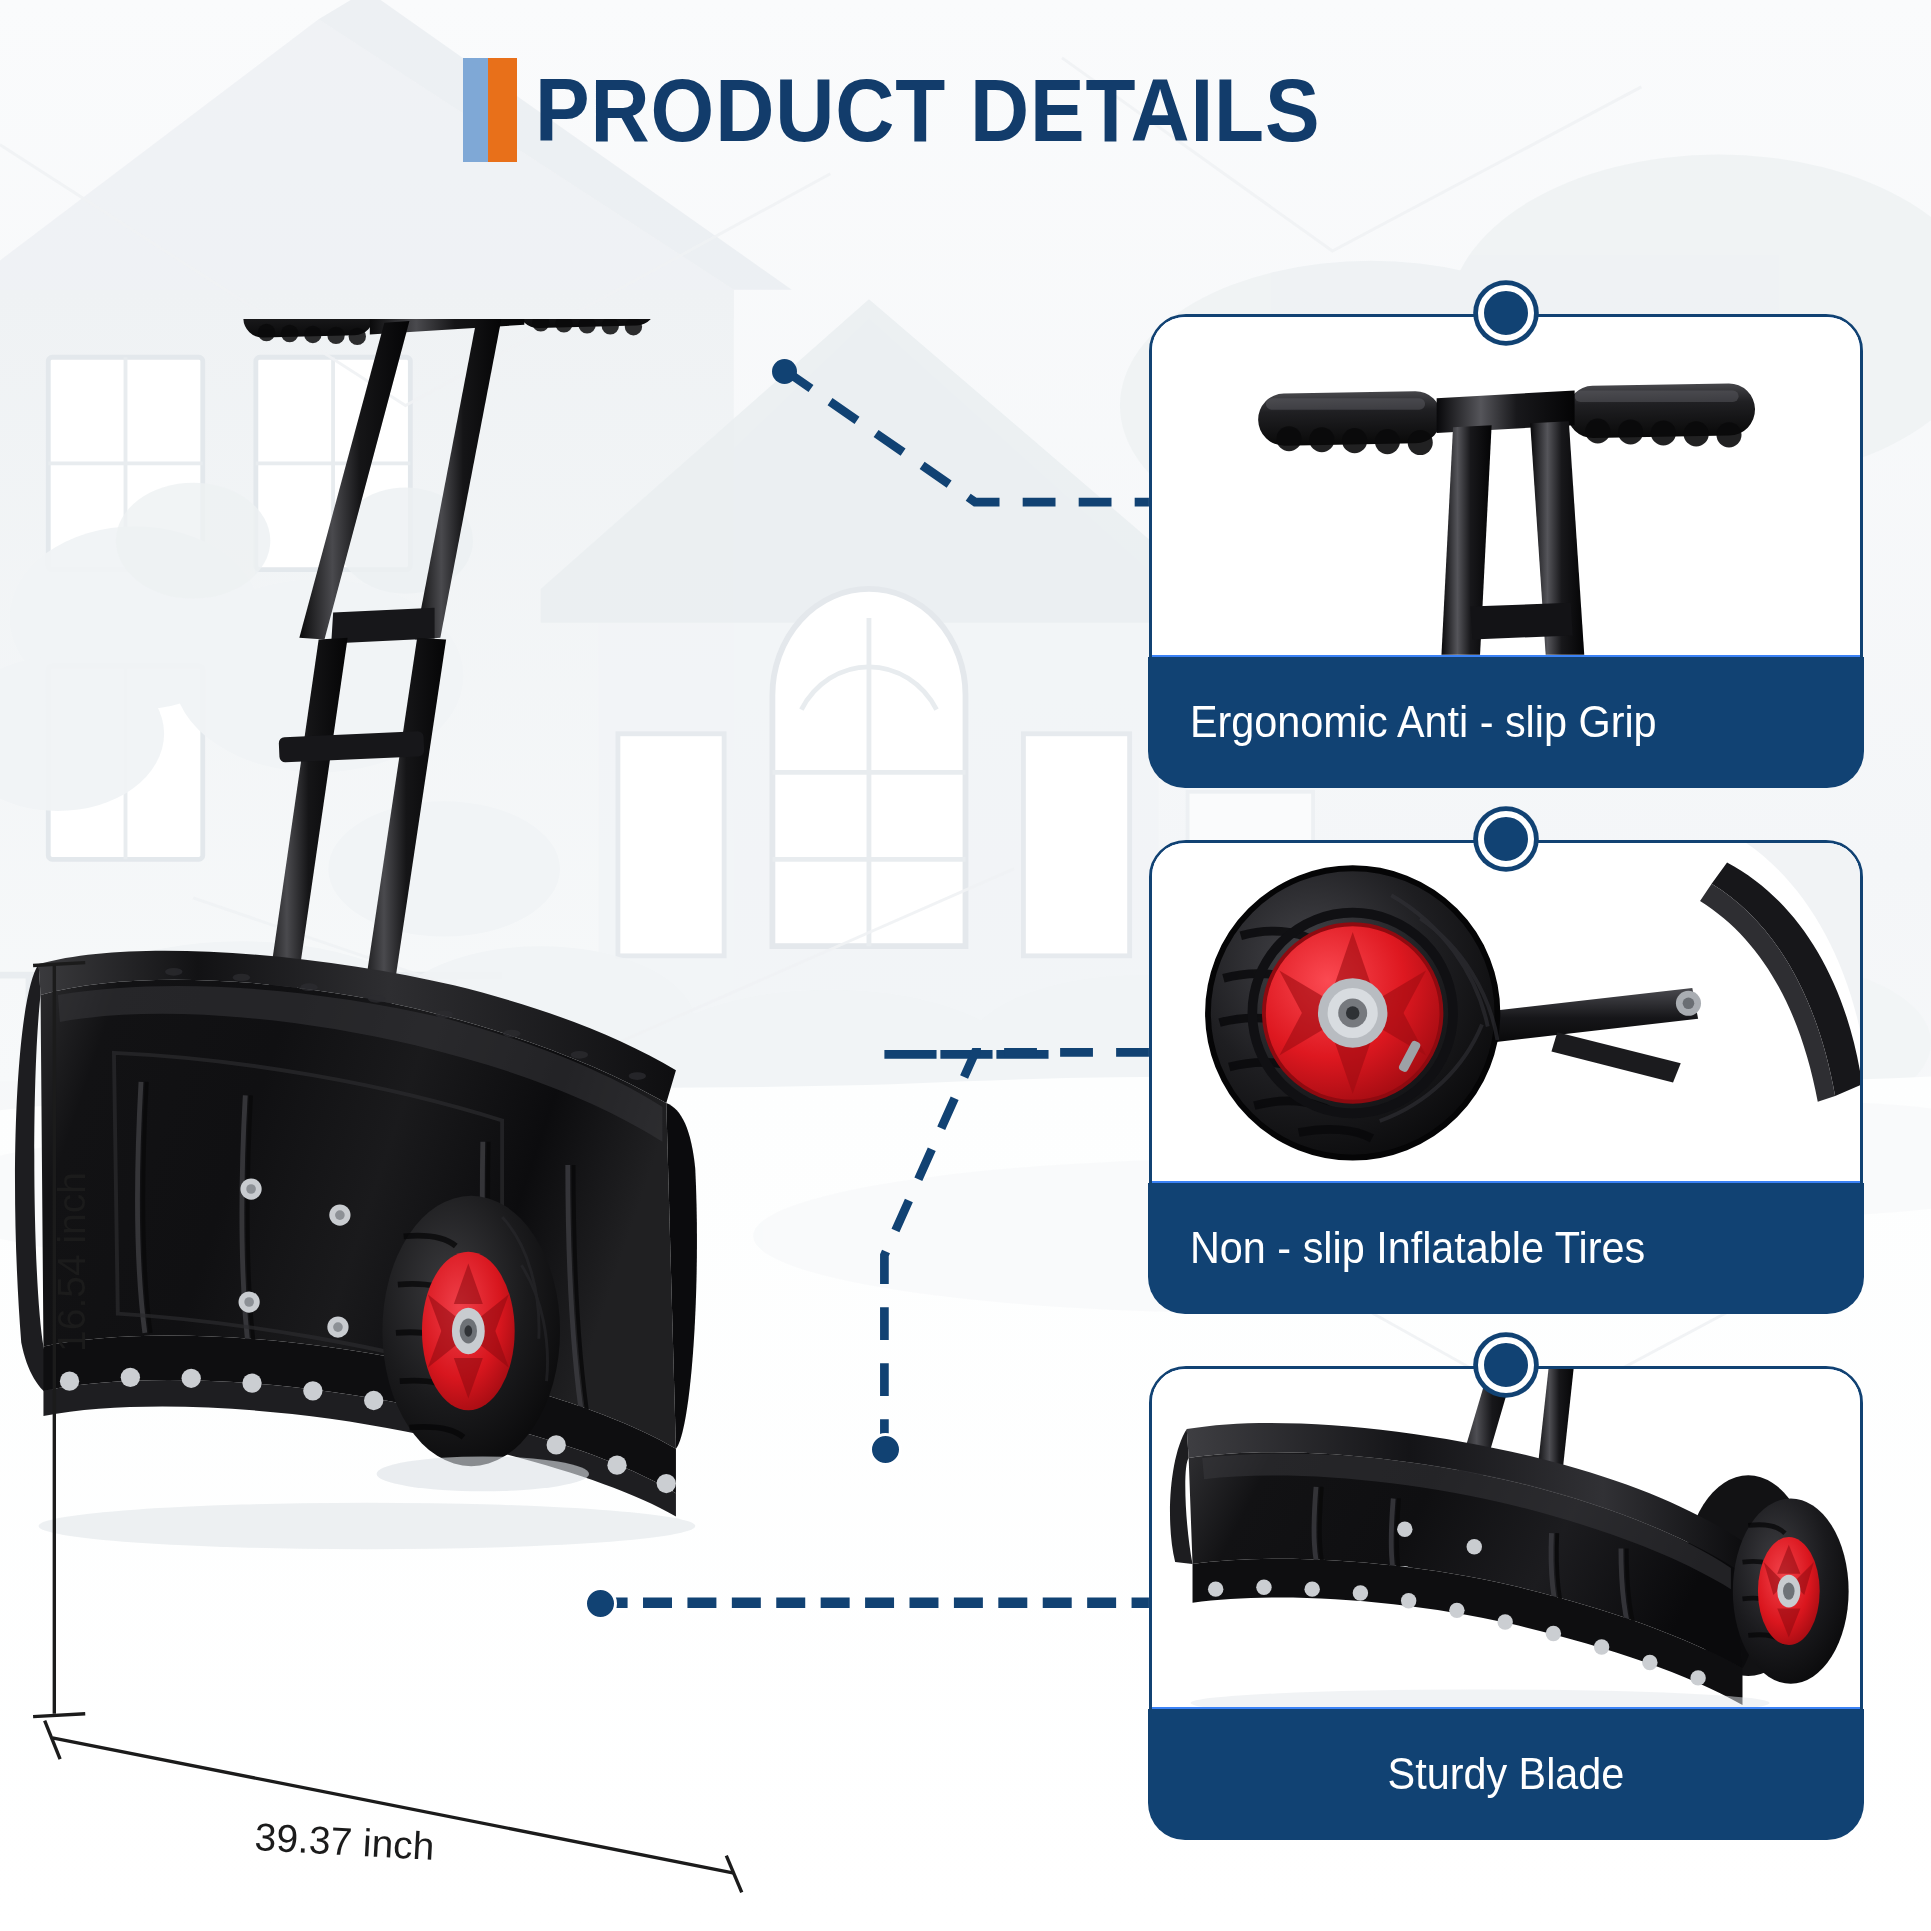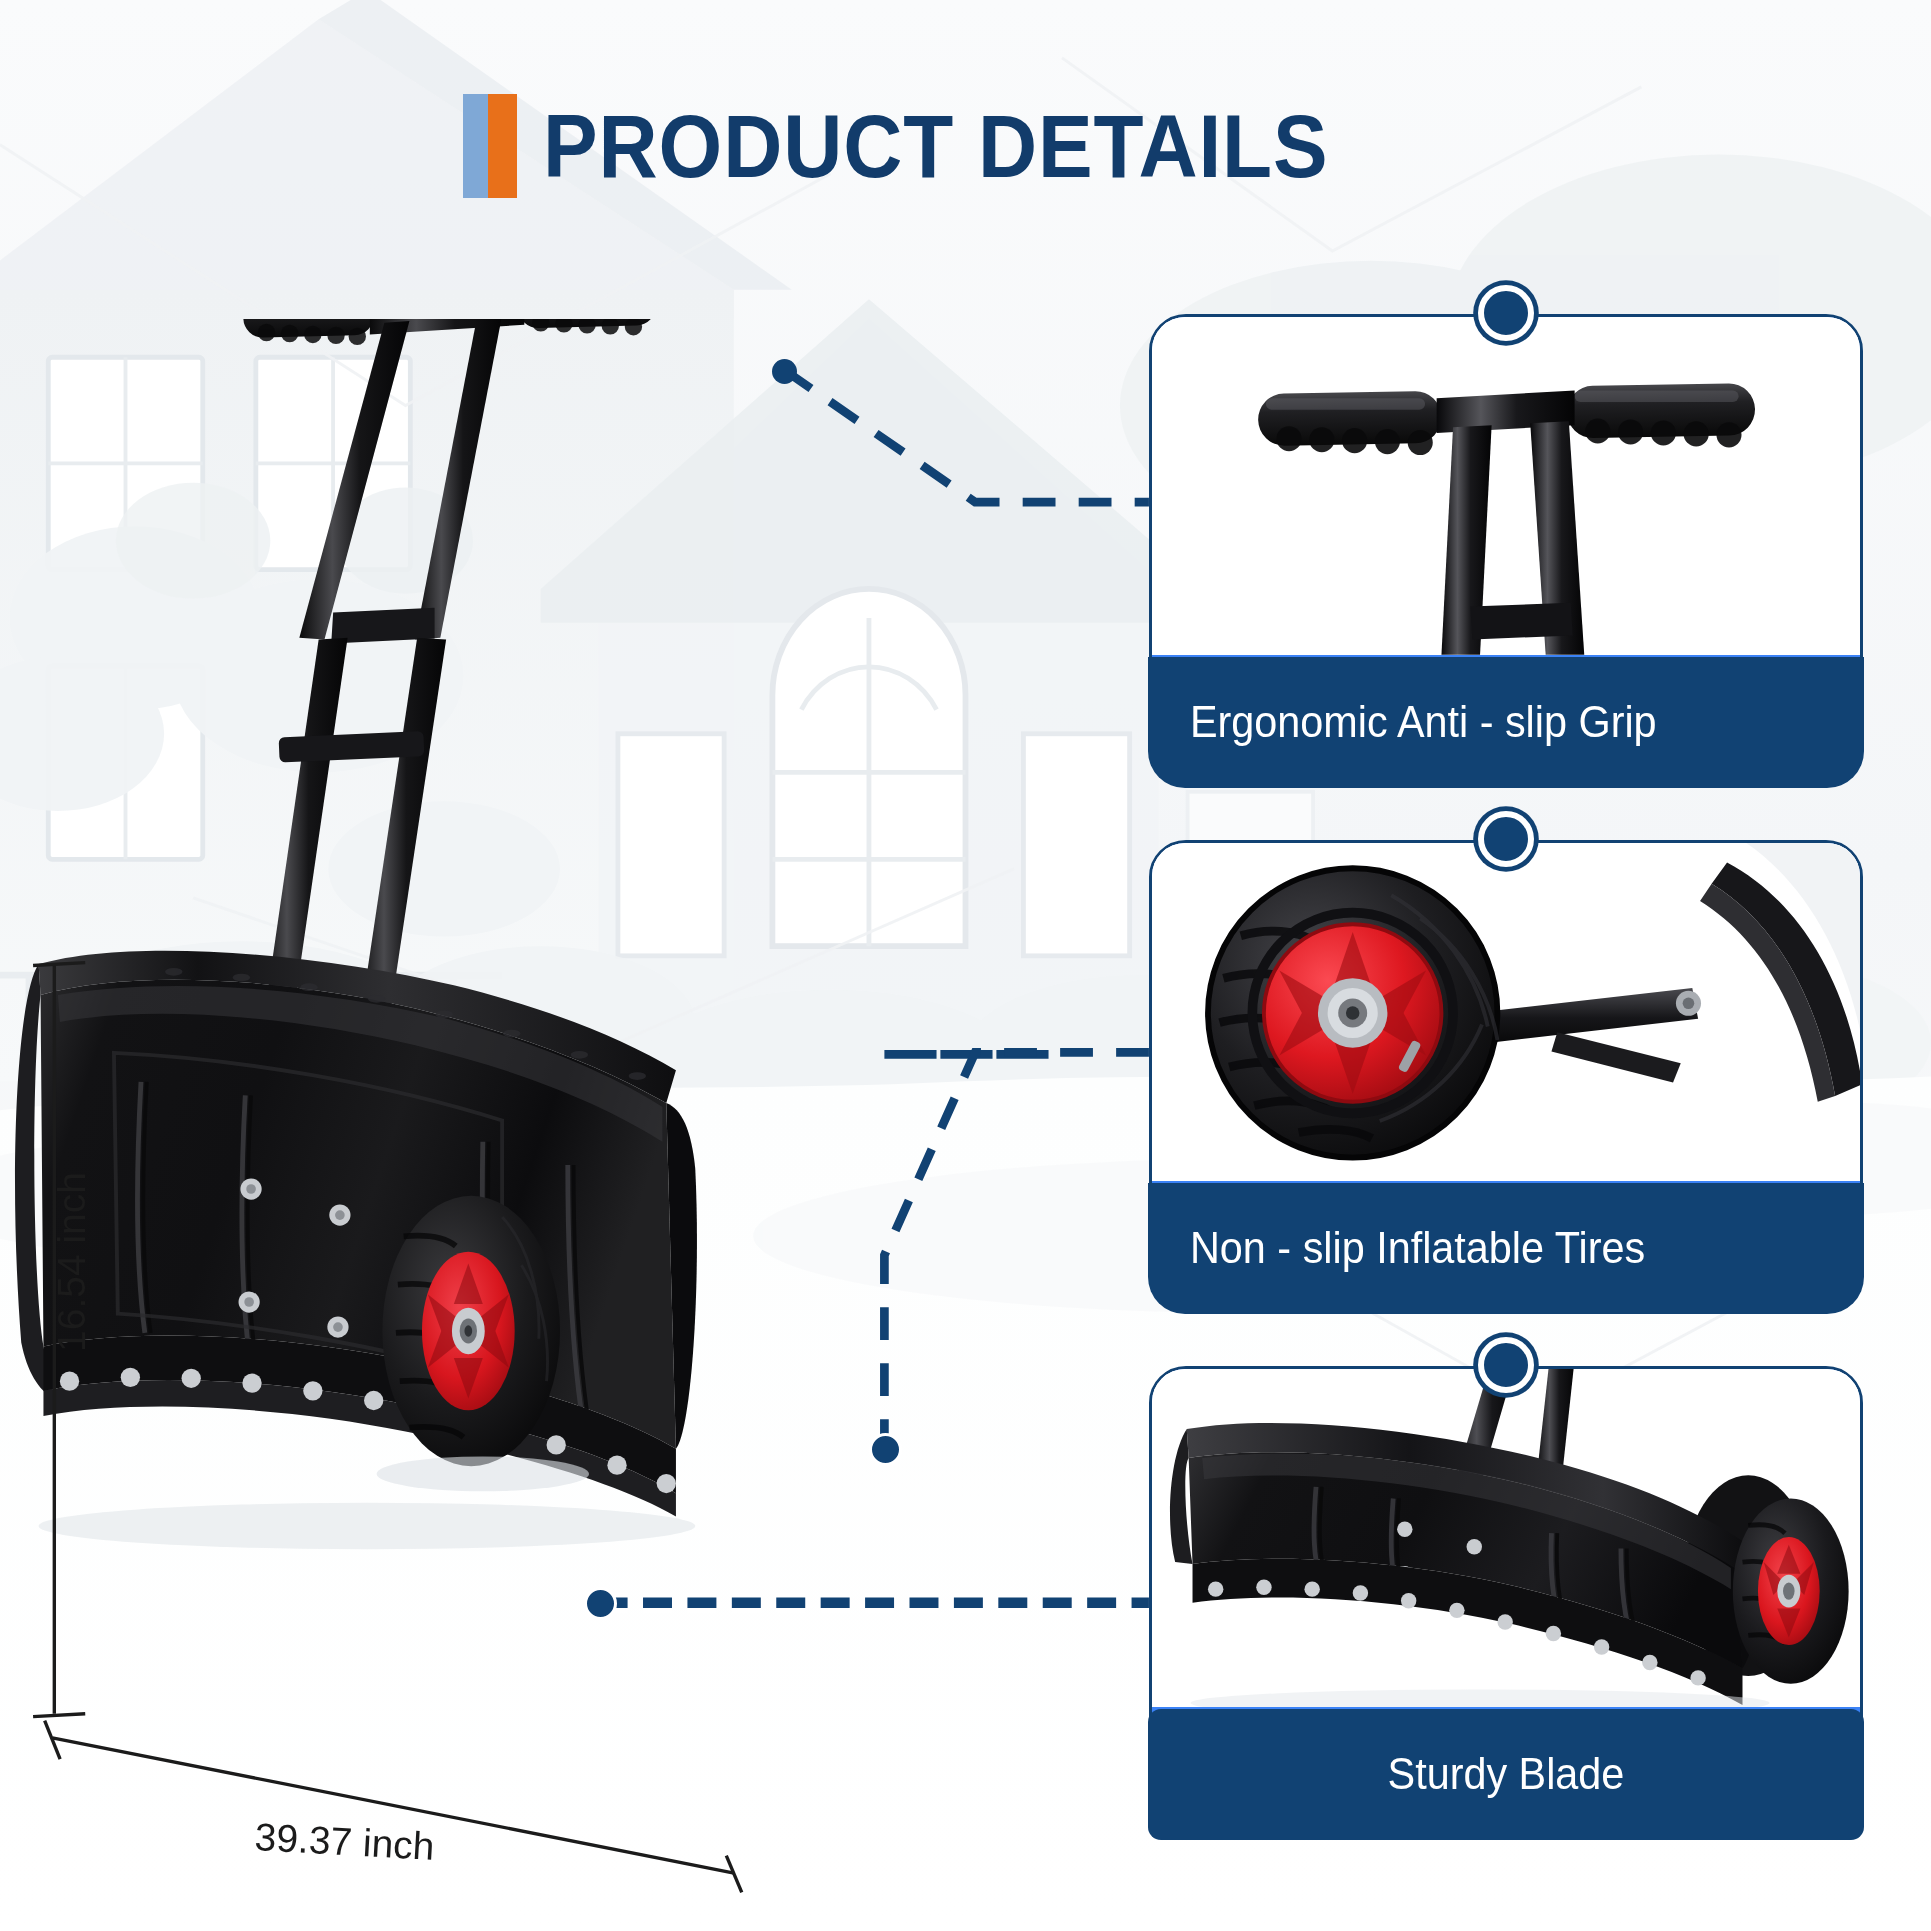--- a/index.html
+++ b/index.html
@@ -10,21 +10,21 @@
     position:relative;
     overflow:hidden;
   }
 
   
   #bg { position:absolute; inset:0; z-index:0; }
 
   
   .title-row{
     position:absolute; left:463px; top:58px; z-index:10;
-    display:flex; align-items:center; gap:12px;margin-top:36px;
+    display:flex; align-items:center; gap:4px;
   }
   .accent-wrap{ display:flex; height:104px; margin-right:13.5px; }
   .accent-blue{ width:25px; background:#7FA8D6; }
   .accent-orange{ width:29px; background:#E8701A; }
   .title-text{
     font-family:"Liberation Sans", sans-serif;
     font-size:89px;
     font-weight:bold;
     letter-spacing:1px;
     color:#123C6B;
@@ -55,21 +55,21 @@
     background:#114273;
     color:#ffffff;
     border-radius:0 0 37px 37px;
     display:flex; align-items:center;
     font-size:44px;
     line-height:1;
     font-family:"Liberation Sans", sans-serif;
     letter-spacing:0px;
   }
   .card-label span{ display:block; transform:scaleX(0.94); transform-origin:left center; }
-  .card-label.center{ justify-content:center;border-radius:13px; }
+  .card-label.center{ justify-content:center; }
   .card-label.center span{ transform-origin:center center; }
 
   
   .node{
     position:absolute;
     width:56px; height:56px;
     border-radius:50%;
     background:#114273;
     border:6.8px solid #ffffff;
     box-shadow:0 0 0 4.8px #114273;

